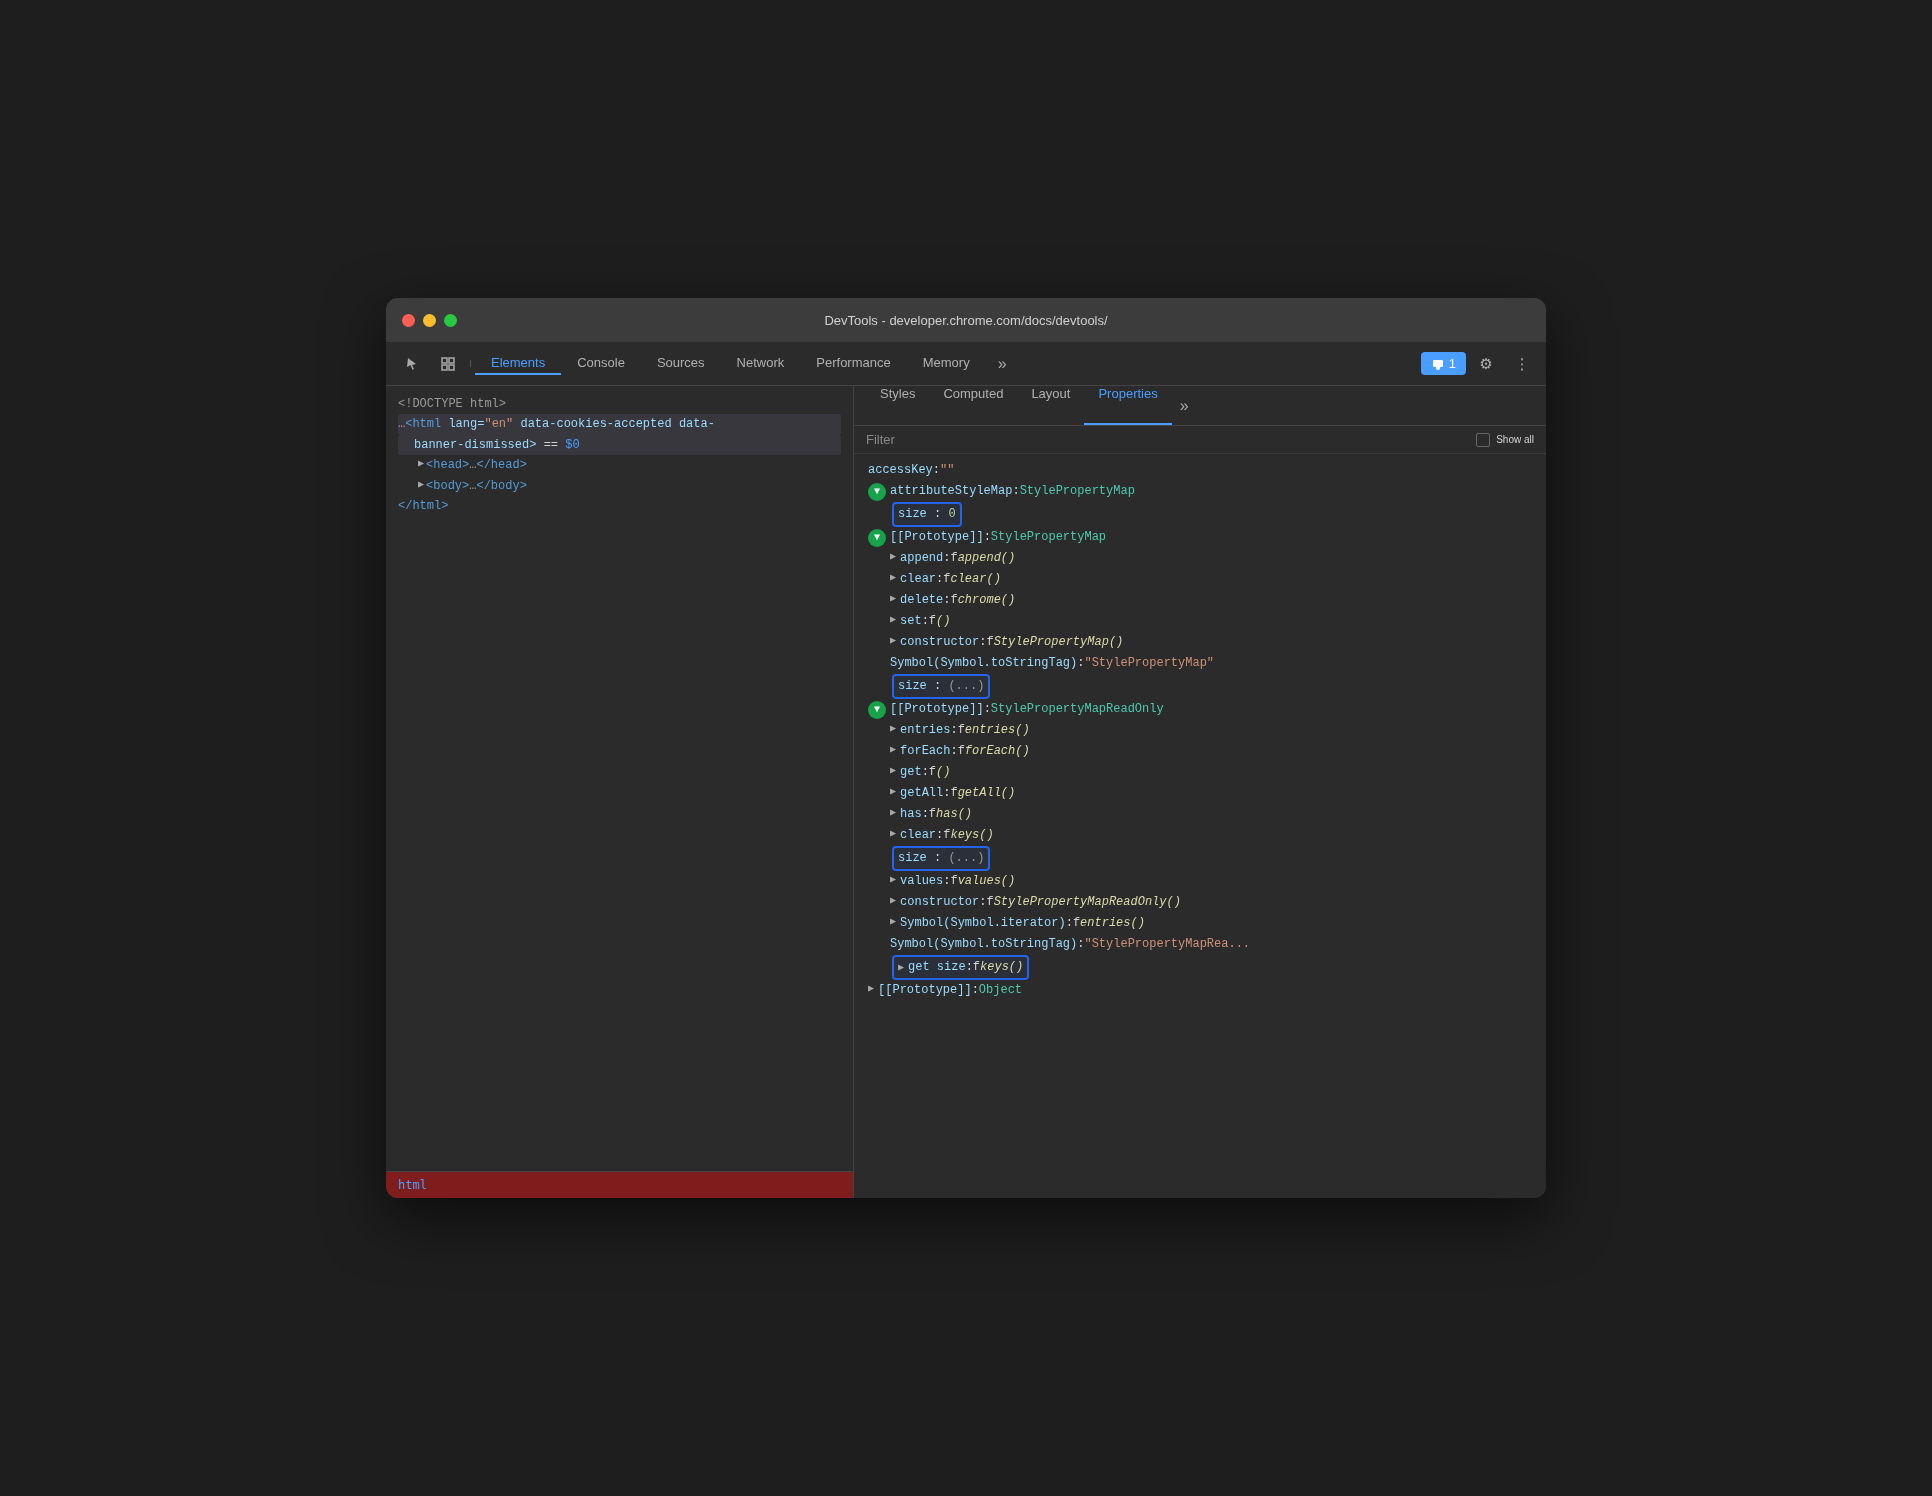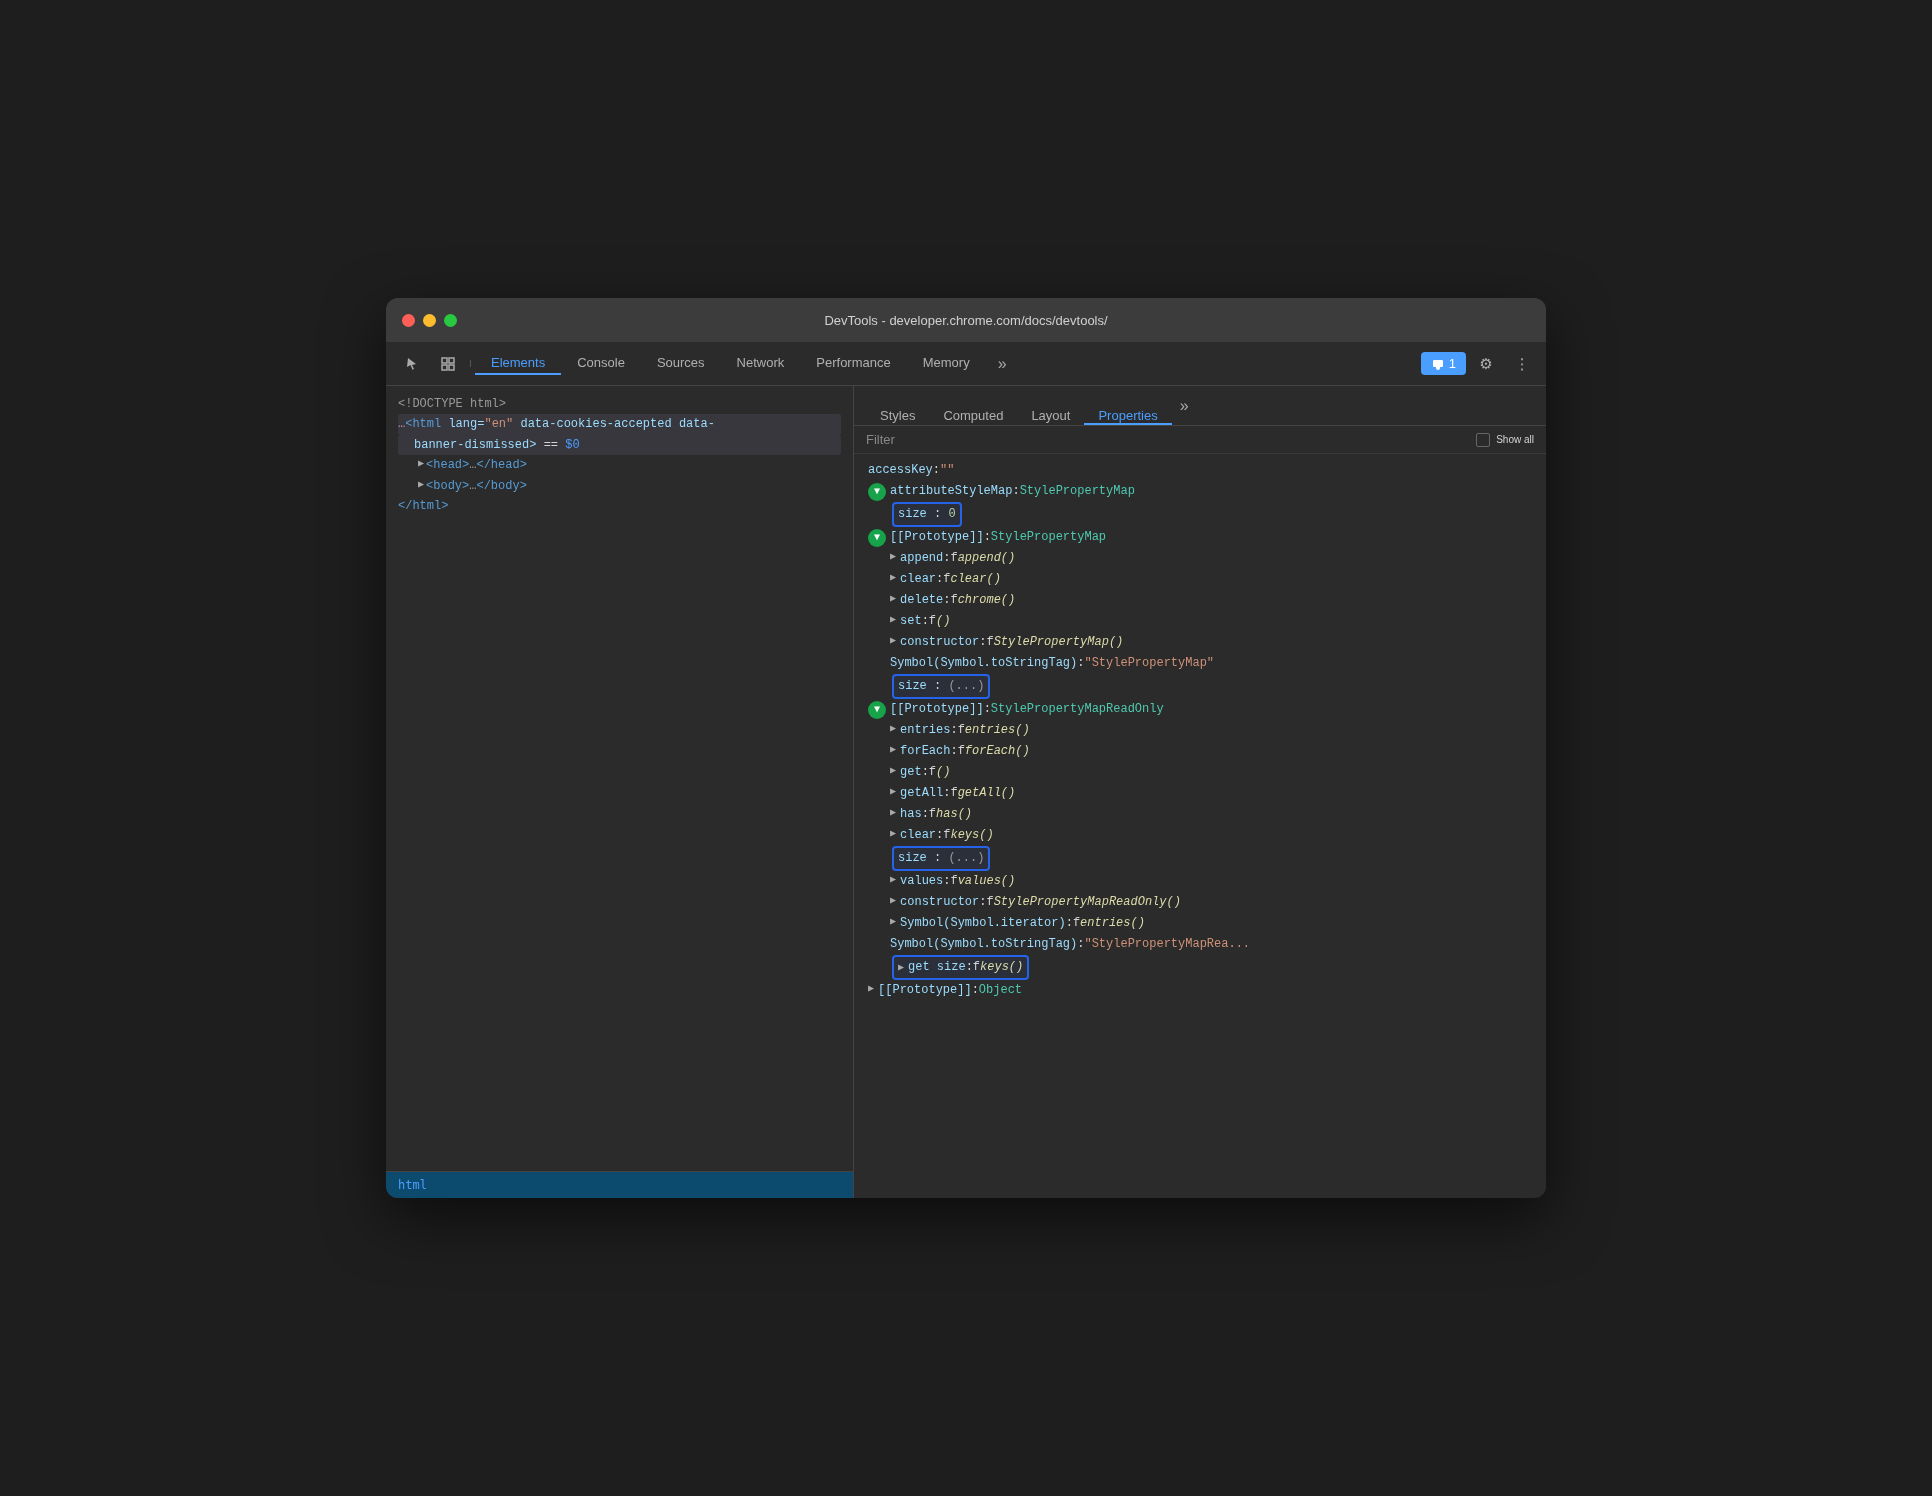--- a/index.html
+++ b/index.html
@@ -164,21 +164,21 @@
       color: #aaa;
       cursor: pointer;
       margin-right: 2px;
       font-size: 10px;
     }
     .dom-selected-line {
       background: #37373d;
       border-radius: 2px;
     }
     .dom-footer {
-      background: #0c4a6e;
+      background: #7f1d1d;
       border-top: 1px solid #444;
       padding: 6px 12px;
       font-family: 'Menlo', monospace;
       font-size: 12px;
       color: #4a9eff;
     }
     
     .right-panel {
       flex: 1;
       display: flex;
@@ -190,21 +190,21 @@
     .sub-tabs {
       display: flex;
       align-items: stretch;
       height: 40px;
       border-bottom: 1px solid #444;
       padding: 0 12px;
       flex-shrink: 0;
     }
     .sub-tab {
       display: flex;
-      align-items: flex-end;
+      align-items: flex-start;
       padding: 0 14px;
       font-size: 13px;
       color: #b0b0b0;
       cursor: pointer;
       border-bottom: 2px solid transparent;
       white-space: nowrap;
     }
     .sub-tab.active {
       color: #4a9eff;
       border-bottom: 2px solid #4a9eff;

